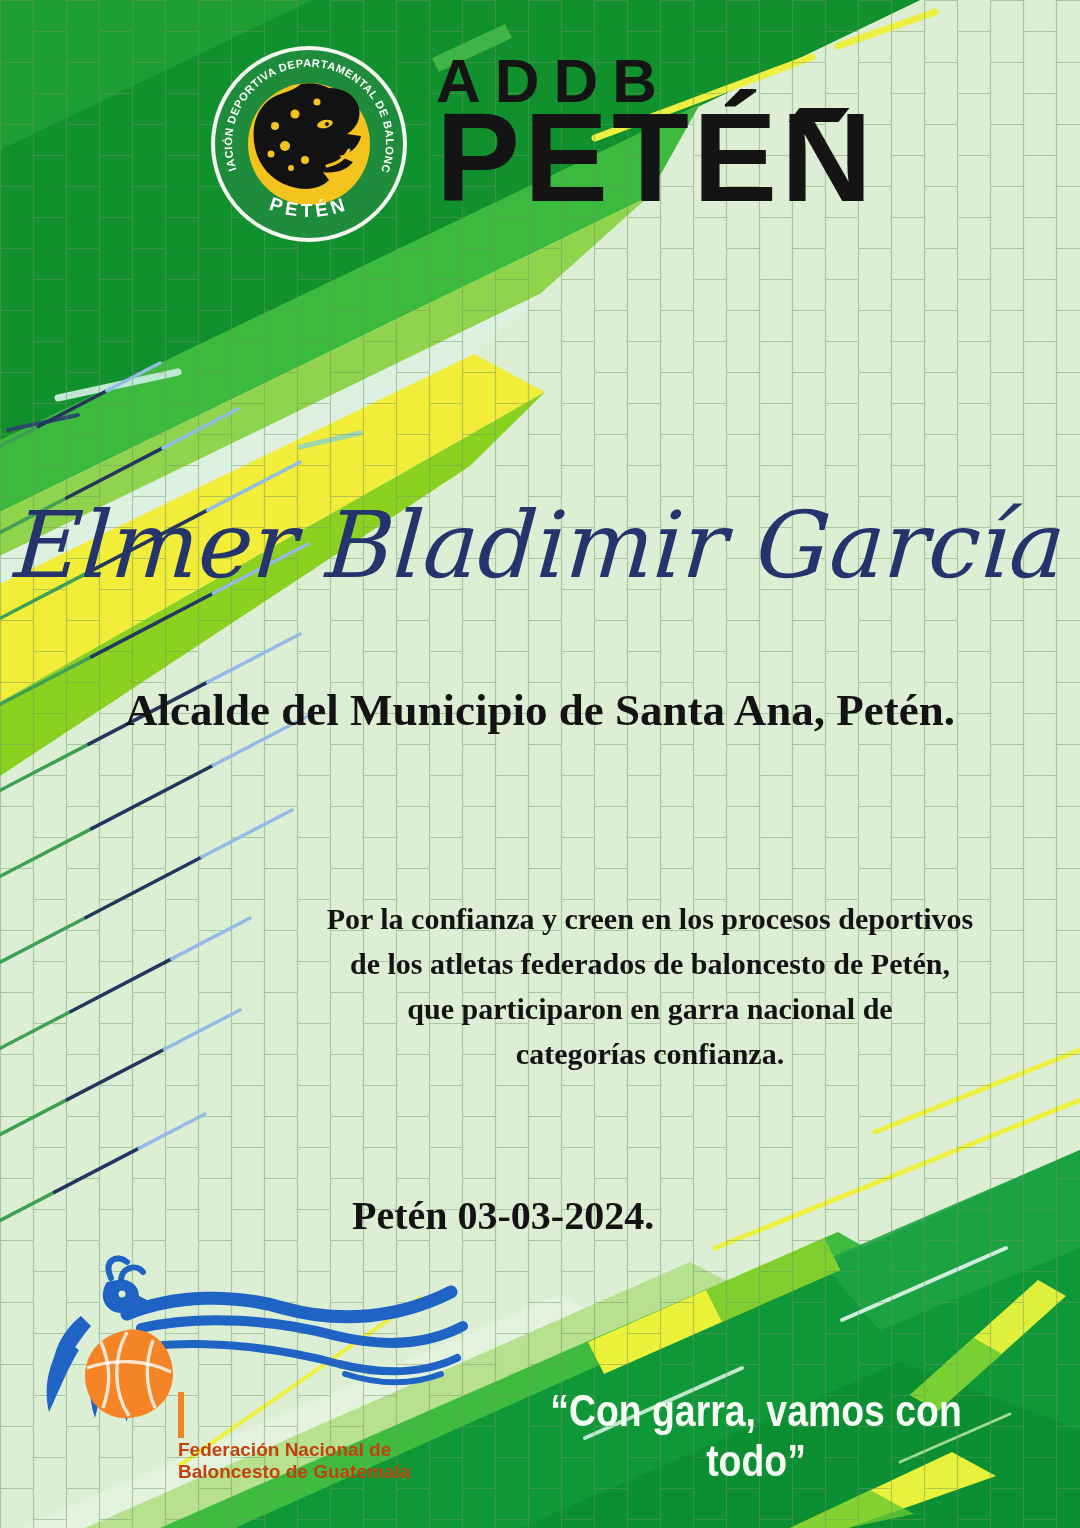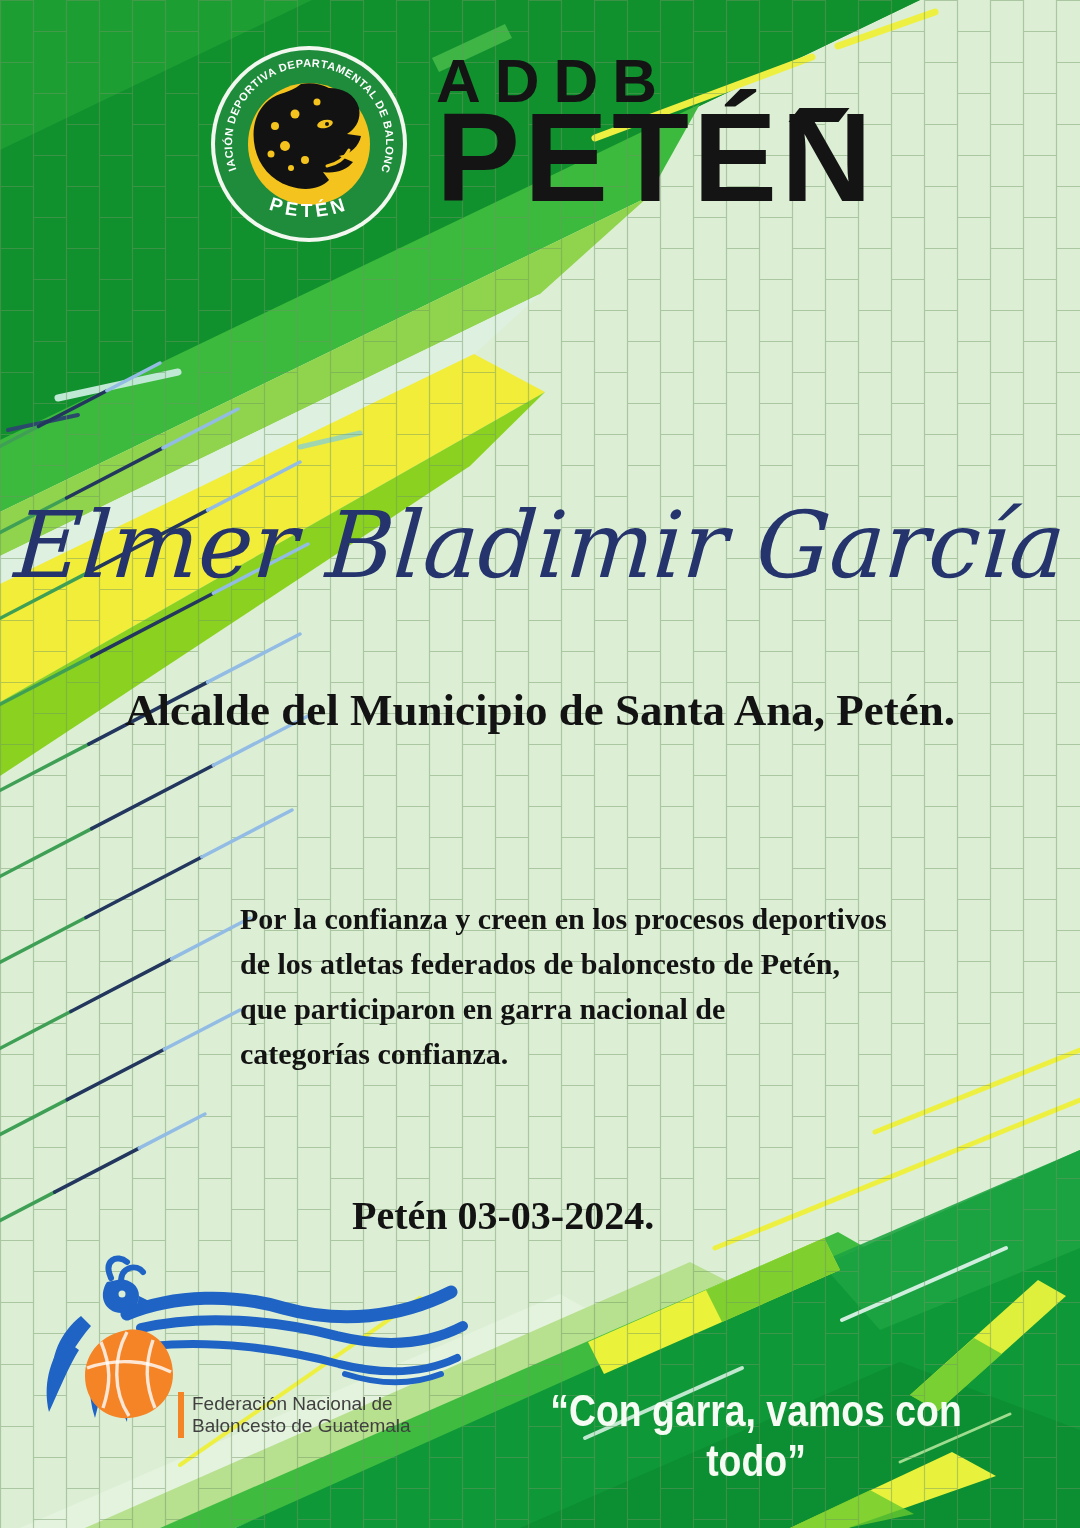--- a/index.html
+++ b/index.html
@@ -28,32 +28,32 @@
   .recipient{
     position:absolute;left:0;top:492px;width:1080px;text-align:center;
     font-family:"DejaVu Serif",serif;font-style:italic;
     font-size:92px;color:#25346d;transform:skewX(-4deg);
   }
   .title-line{
     position:absolute;left:0;top:684px;width:1080px;text-align:center;
     font-size:45px;font-weight:bold;color:#131313;
   }
   .body-par{
-    position:absolute;left:240px;top:896px;width:820px;
+    position:absolute;left:240px;top:896px;width:820px;text-align:center;
     font-size:30px;font-weight:bold;color:#131313;line-height:45px;
   }
   .date-line{
     position:absolute;left:352px;top:1192px;
     font-size:40px;font-weight:bold;color:#131313;
   }
 
   
   .fed-text{
     position:absolute;left:178px;top:1392px;display:flex;
-    font-family:"Liberation Sans",sans-serif;font-weight:normal;color:#404040;
+    font-family:"Liberation Sans",sans-serif;font-weight:bold;color:#c2410c;flex-direction:column;
   }
   .fed-bar{width:6px;height:46px;background:#f58426;margin-right:8px;}
   .fed-lines{font-size:19px;line-height:22px;padding-top:1px;}
 
   
   .slogan{
     position:absolute;left:476px;top:1386px;width:560px;text-align:center;
     font-family:"Liberation Sans",sans-serif;font-weight:bold;
     font-size:44px;color:#f6fbf4;transform:scaleX(.85);letter-spacing:0;
   }

